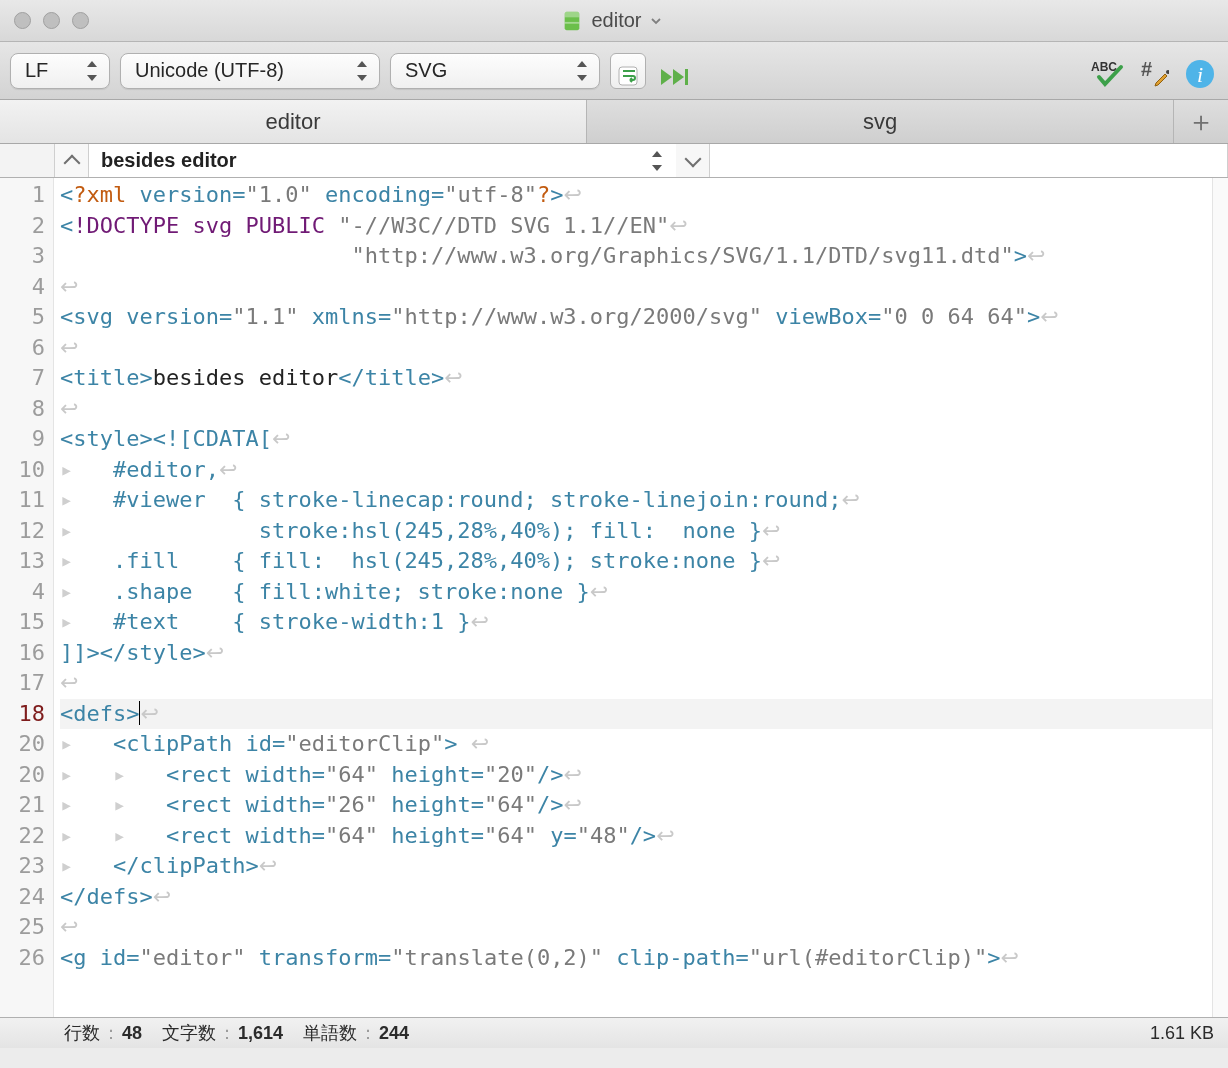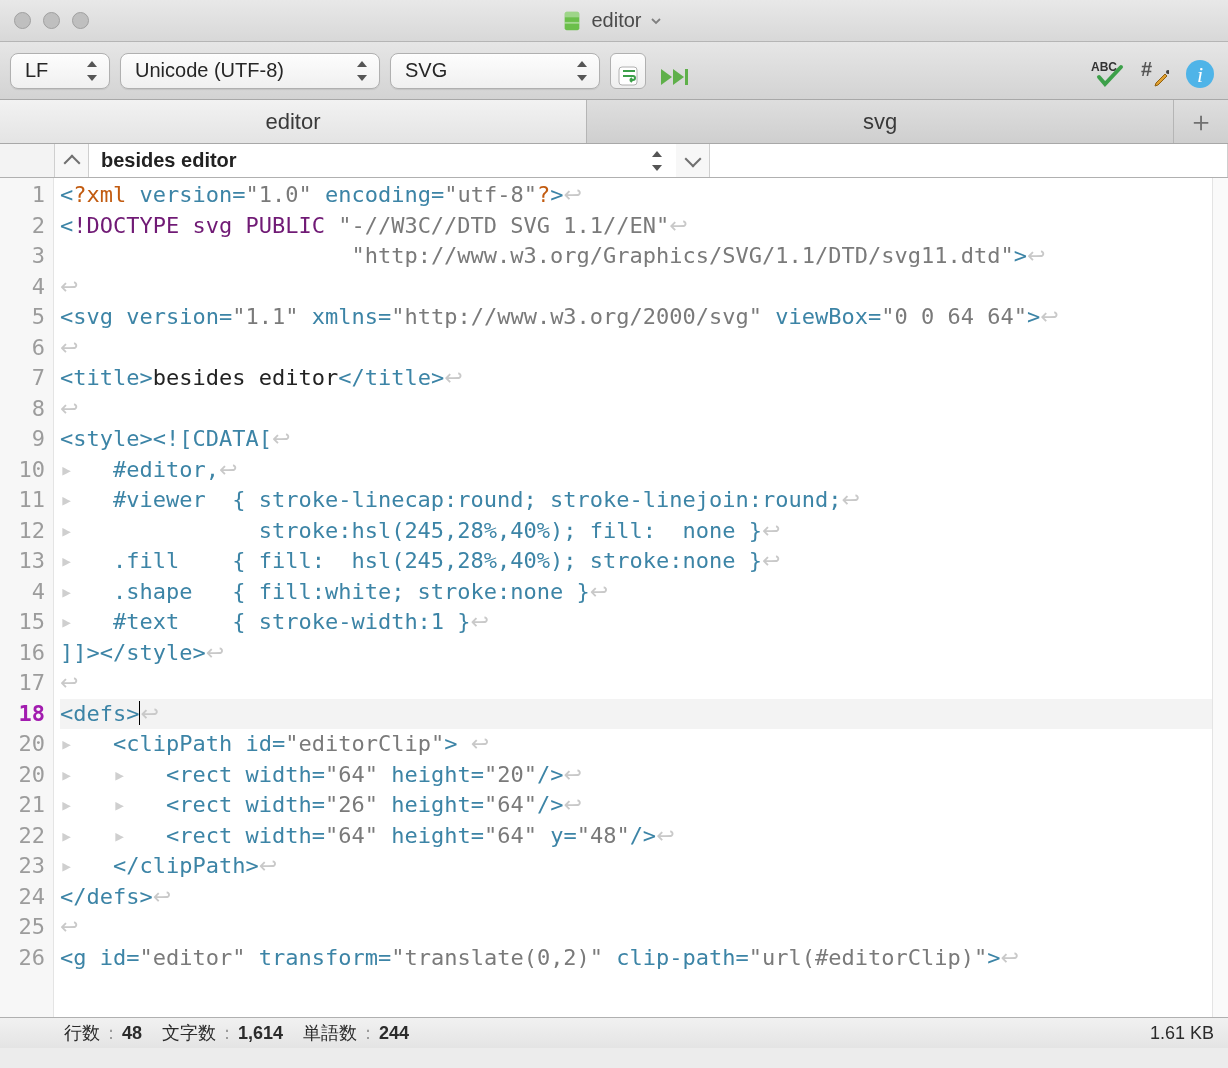--- a/index.html
+++ b/index.html
@@ -32,21 +32,21 @@
 .nav-up { width:34px; }
 .outline-box { flex:1; display:flex; align-items:center; padding:0 12px; font-size:20px; font-weight:600; background:#fff; }
 .nav-down { width:34px; }
 .nav-end { flex:1; max-width:502px; background:#fff; border-right:none; }
 .nav-flag { width:16px; background:#fff; }
 .chev { width:12px; height:12px; border:solid #707070; border-width:0 2px 2px 0; display:inline-block; }
 .chev.up { transform:rotate(-135deg); margin-top:4px; }
 .chev.down { transform:rotate(45deg); margin-bottom:4px; }
 .editor { display:flex; height:840px; background:#fff; border-bottom:1px solid #b0b0b0; }
 .gutter { width:54px; text-align:right; padding:2px 8px 0 0; color:#9c9c9c; font-family:Menlo,Consolas,monospace; font-size:22px; line-height:30.5px; background:#f7f7f7; border-right:1px solid #e4e4e4; user-select:none; }
-.gutter .cur { color:#a21caf; font-weight:700; }
+.gutter .cur { color:#7f1d1d; font-weight:400; }
 .codearea { flex:1; padding:2px 0 0 6px; font-family:Menlo,Consolas,monospace; font-size:22px; line-height:30.5px; white-space:pre; overflow:hidden; position:relative; }
 .codearea .line { height:30.5px; }
 .codearea .line.cur { background:#f3f3f3; }
 .ret { color:#c9c9c9; font-family:-apple-system,sans-serif; }
 .indent { color:#cfcfcf; }
 .pi { color:#c25b10; }
 .doct { color:#701a75; }
 .str-doct { color:#7a7a7a; }
 .p { color:#3c84a6; }
 .tag { color:#3c84a6; }

